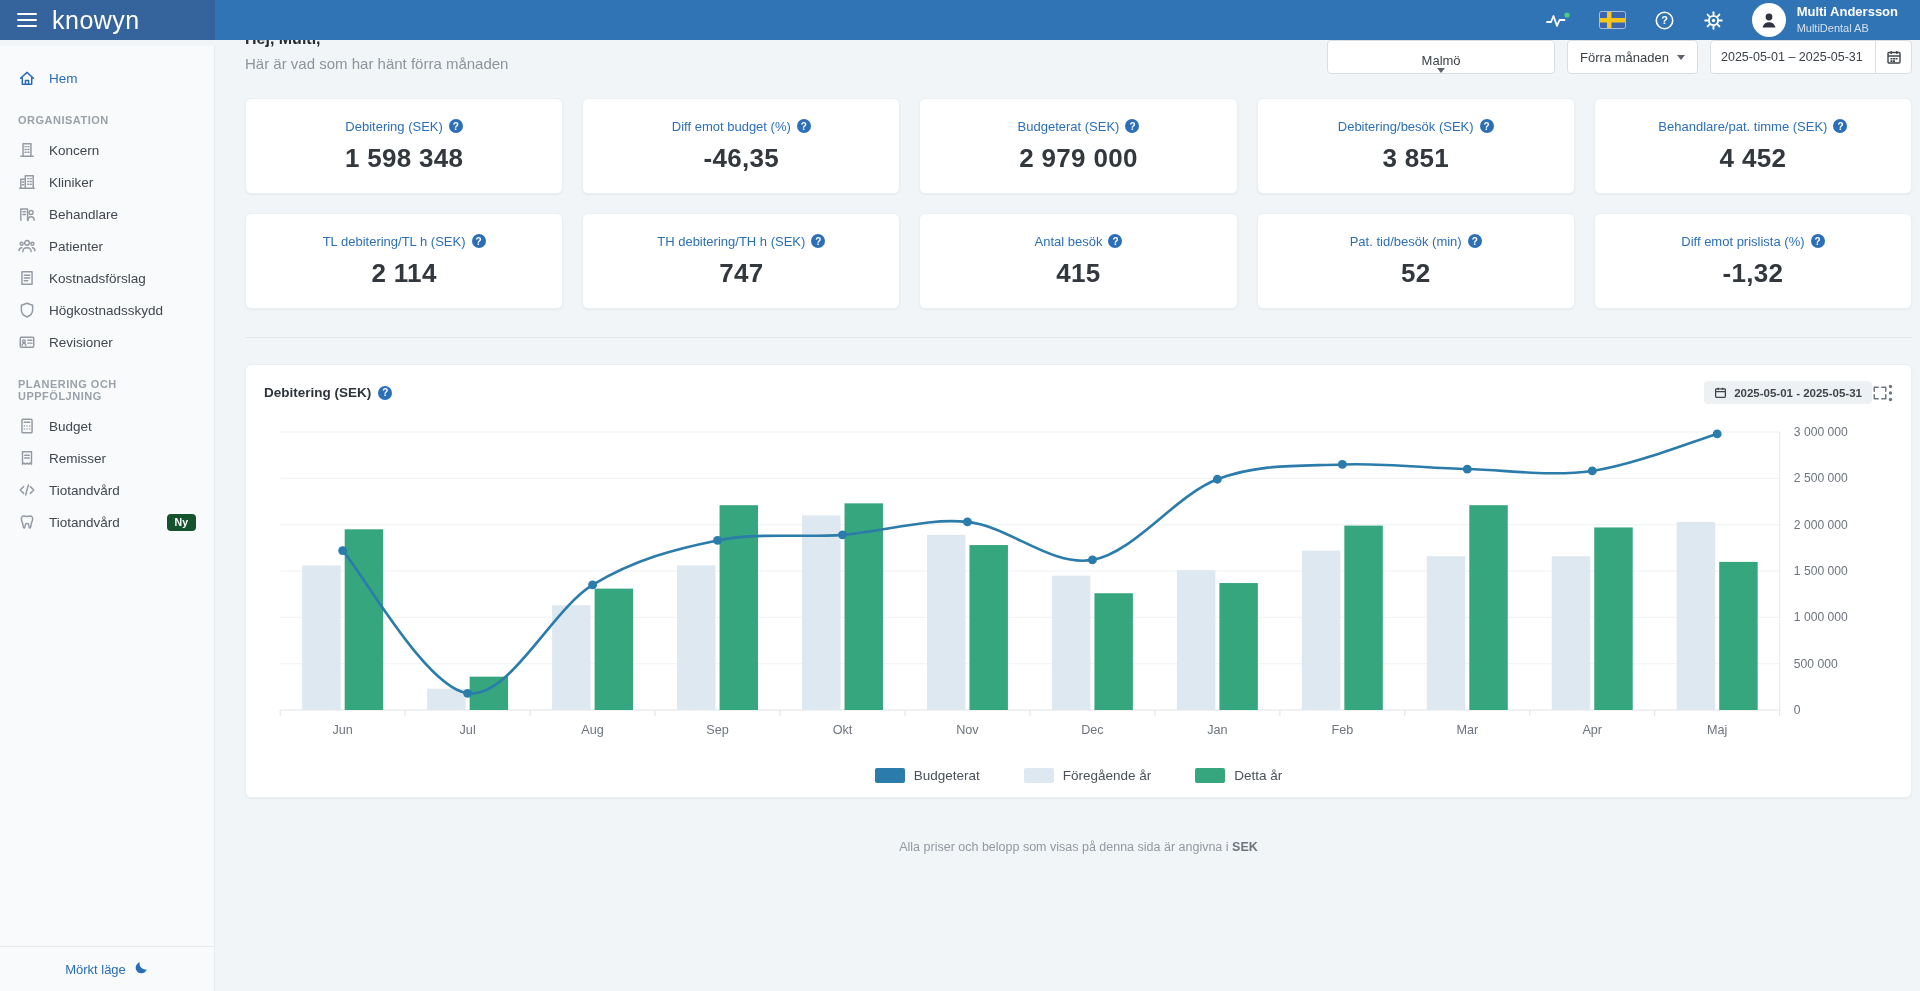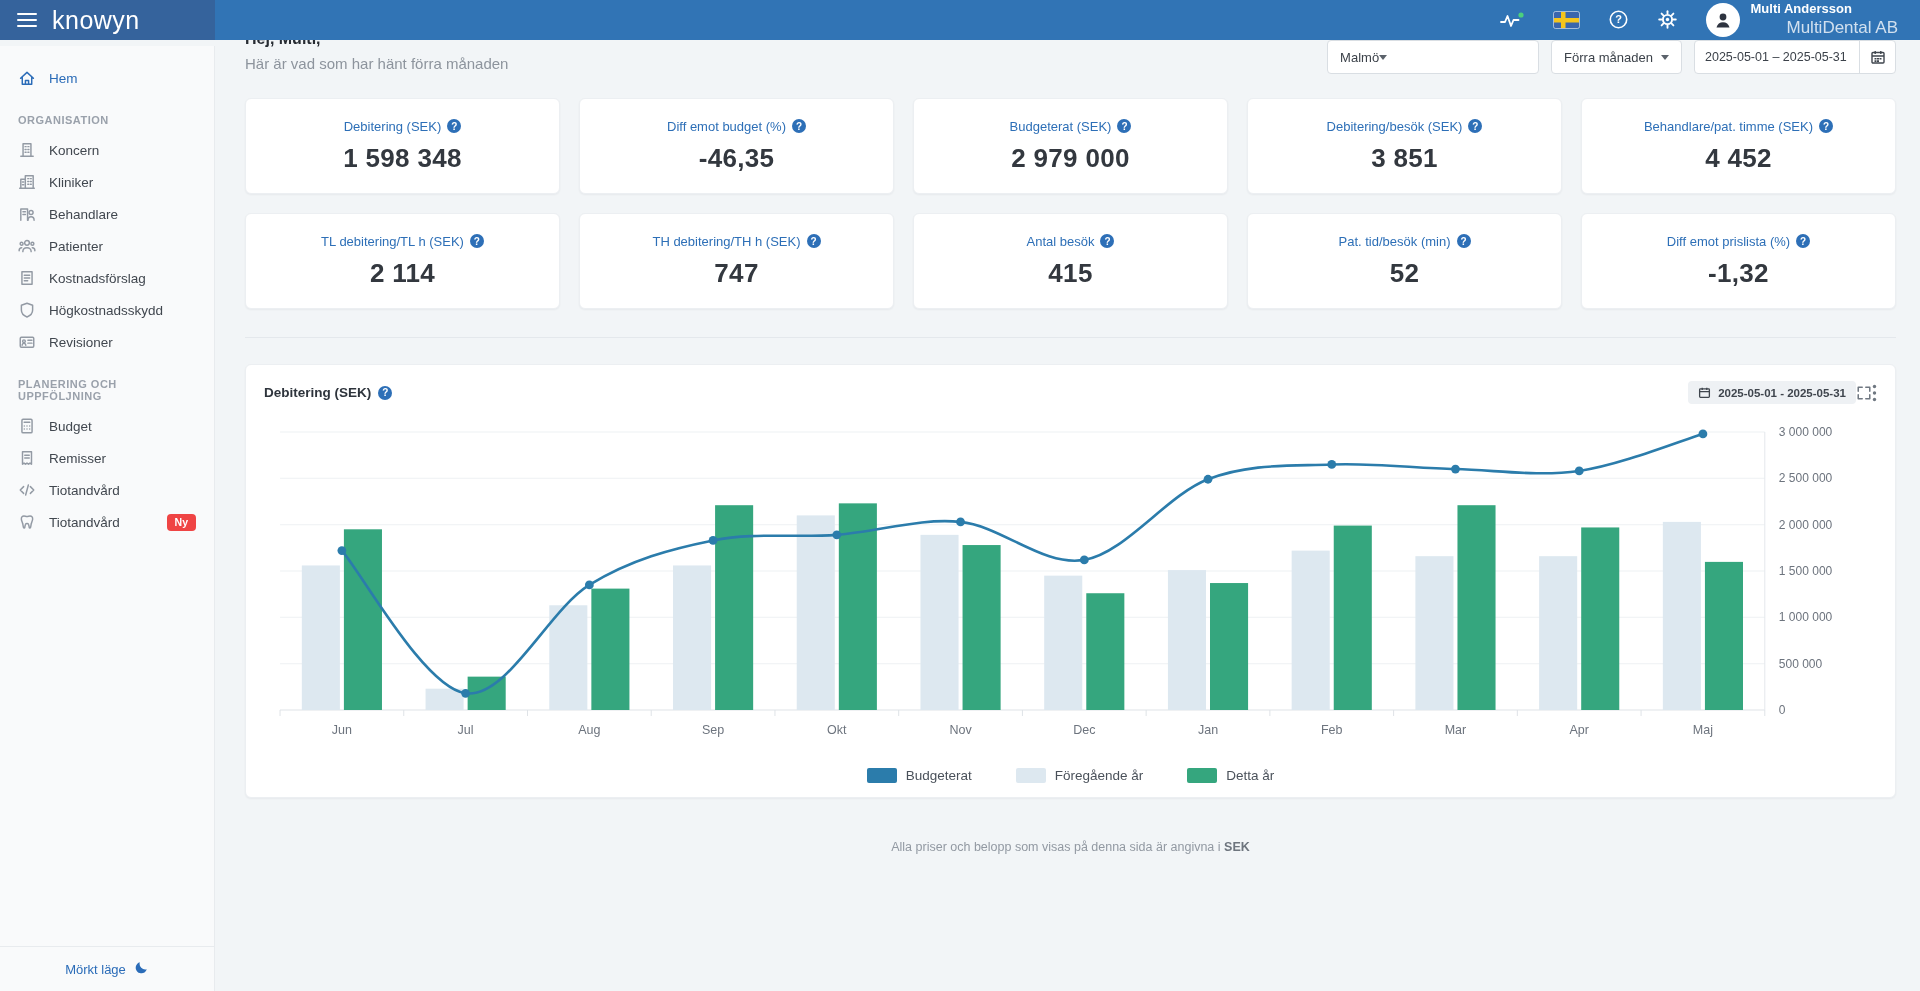--- a/index.html
+++ b/index.html
@@ -9,41 +9,41 @@
   
   .topbar { position: fixed; top:0; left:0; right:0; height:40px; background:#3174b5; display:flex; align-items:center; z-index:20; }
   .logo-area { width:215px; height:100%; background:#35639c; display:flex; align-items:center; gap:15px; padding:0 17px; }
   .logo-text { color:#fff; font-size:25px; font-weight:400; letter-spacing:.5px; }
   .topbar-right { margin-left:auto; display:flex; align-items:center; gap:28px; padding-right:22px; }
   .tb-icon { display:flex; align-items:center; justify-content:center; cursor:pointer; }
   .user-chip { display:flex; align-items:center; gap:11px; cursor:pointer; }
   .avatar { width:34px; height:34px; border-radius:50%; background:#fff; display:flex; align-items:center; justify-content:center; }
   .user-meta { display:flex; flex-direction:column; line-height:1.3; }
   .user-name { font-size:13px; font-weight:bold; color:#fff; }
-  .user-company { font-size:17px; color:rgba(255,255,255,.78);margin-left:36px; }
+  .user-company { font-size:11px; color:rgba(255,255,255,.78); }
 
   
   .sidebar { position:fixed; top:46px; left:0; bottom:0; width:215px; background:#f9fafb; border-right:1px solid #e8ebee; display:flex; flex-direction:column; z-index:10; }
   .side-nav { flex:1; padding:16px 0 0; }
   .side-section { font-size:11px; font-weight:bold; color:#9aa1ab; letter-spacing:.5px; padding:20px 18px 8px; }
   .side-item { display:flex; align-items:center; gap:13px; padding:7px 18px; font-size:13.5px; color:#41474f; cursor:pointer; }
   .side-item .icon { width:18px; height:18px; color:#939aa4; display:flex; flex:none; }
   .side-item.active { color:#2b6cb8; font-weight:500; }
   .side-item.active .icon { color:#2b6cb8; }
-  .badge-ny { margin-left:auto; background:#ef4444; color:#fff; font-size:10.5px; font-weight:bold; padding:2.5px 8px; border-radius:4px; }
+  .badge-ny { margin-left:auto; background:#14532d; color:#fff; font-size:10.5px; font-weight:bold; padding:2.5px 8px; border-radius:4px; }
   .dark-toggle { border-top:1px solid #e8ebee; padding:13px; display:flex; justify-content:center; align-items:center; gap:8px; color:#2b6cb8; font-size:13px; cursor:pointer; }
 
   
-  .main { margin-left:215px; padding:28px 24px 0 30px; }
+  .main { margin-left:215px; padding:28px 8px 0 30px; }
   .page-header { display:flex; justify-content:space-between; align-items:flex-start; margin-bottom:24px; }
   .greeting-title { font-size:16px; font-weight:bold; color:#272c33; margin:2px 0 7px; }
   .greeting-sub { font-size:15px; color:#8d949d; }
   .filters { display:flex; gap:12px; margin-top:12px; }
   .select, .btn, .date-wrap { height:34px; background:#fff; border:1px solid #d9dee3; border-radius:4px; font-size:13px; color:#3c424a; display:flex; align-items:center; cursor:pointer; }
-  .select { width:212px; justify-content:flex-start; padding:0 12px; }
+  .select { width:228px; justify-content:flex-end; padding:0 12px;flex-direction:column; }
   .caret { width:0; height:0; border-left:4px solid transparent; border-right:4px solid transparent; border-top:5px solid #5b626b; }
   .btn { padding:0 12px; gap:8px; }
   .date-wrap { width:202px; cursor:default; }
   .date-input { flex:1; padding:0 10px; overflow:hidden; white-space:nowrap; font-size:12.5px; color:#3c424a; }
   .cal-btn { width:36px; height:100%; border-left:1px solid #d9dee3; display:flex; align-items:center; justify-content:center; color:#4a515a; cursor:pointer; flex:none; }
 
   .kpi-grid { display:grid; grid-template-columns:repeat(5,1fr); gap:19px; margin-bottom:28px; }
   .kpi-card { background:#fff; border-radius:6px; height:96px; border:1px solid #eceff2; box-shadow:0 1px 2px rgba(16,24,40,.05); display:flex; flex-direction:column; align-items:center; justify-content:center; gap:9px; }
   .kpi-label { font-size:13px; color:#2d6fb7; font-weight:500; display:flex; gap:6px; align-items:center; }
   .kpi-value { font-size:26px; font-weight:bold; color:#33383f; letter-spacing:.3px; }

